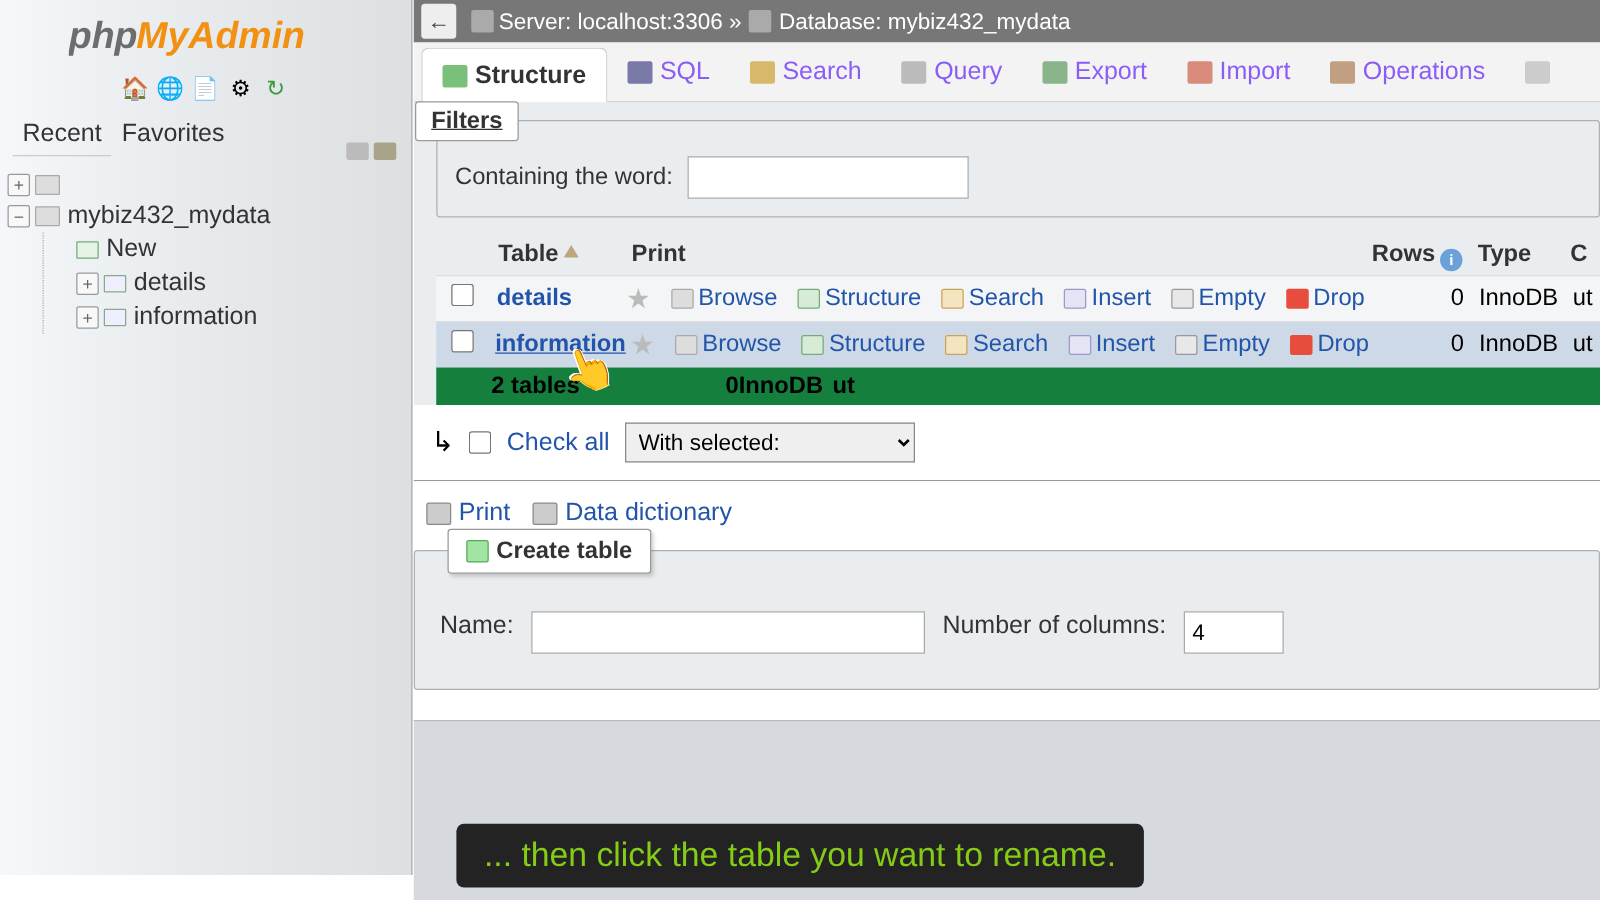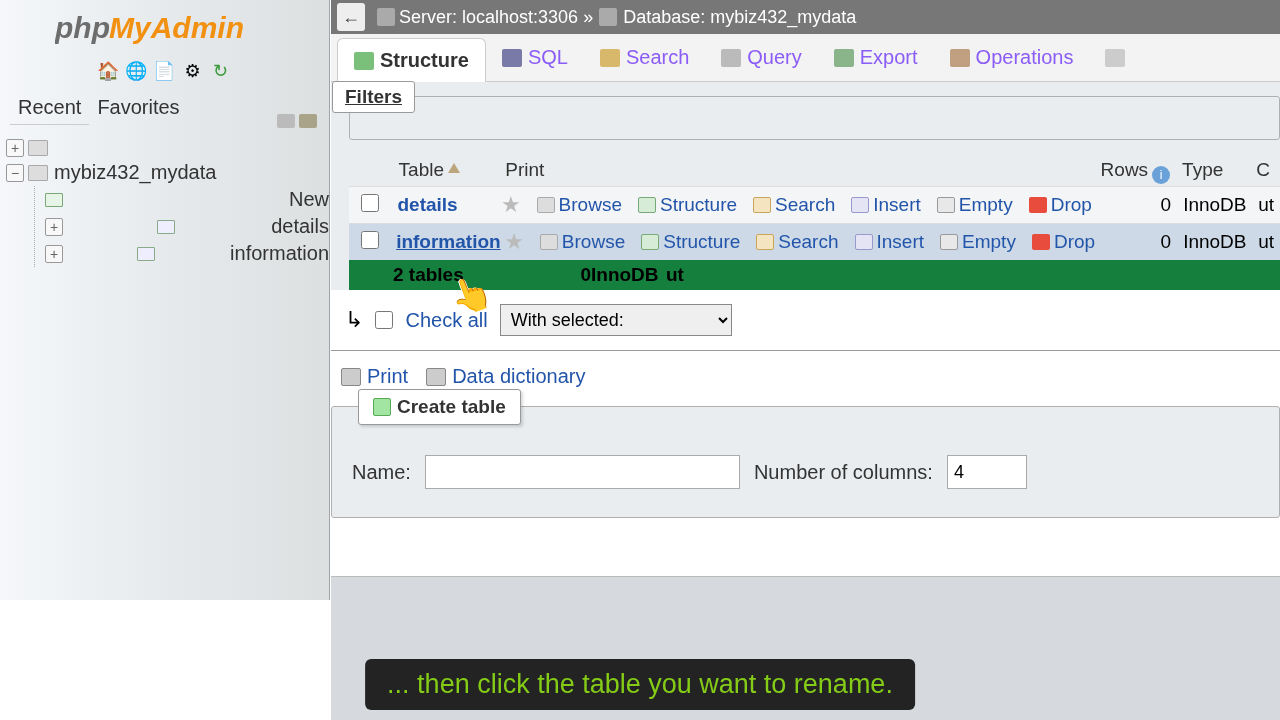--- a/index.html
+++ b/index.html
@@ -1,34 +1,34 @@
 <!DOCTYPE html>
 <html><head>
 <meta charset="utf-8">
 <style>
 * { margin: 0; padding: 0; box-sizing: border-box; font-family: sans-serif; }
 body { width: 1280px; height: 720px; overflow: hidden; position: relative; background: #fff; }
 
 
-.sidebar { position: absolute; left: 0; top: 0; width: 330px; height: 600px; background: linear-gradient(90deg, #f5f7fa 0%, #e6eaec 50%, #dde0e1 100%); border-right: 1px solid #9ea4a8; }
+.sidebar { position: absolute; left: 0; top: 0; width: 330px; height: 700px; background: linear-gradient(90deg, #f5f7fa 0%, #e6eaec 50%, #dde0e1 100%); border-right: 1px solid #9ea4a8; }
 .logo { width: 220px; margin: 8px auto 6px; display: block; }
 .icon-row { display: flex; justify-content: center; gap: 6px; padding: 4px 0 8px; }
 .icon-row .ic { width: 22px; height: 22px; display: flex; align-items: center; justify-content: center; font-size: 18px; cursor: pointer; }
 .tabs-rf { display: flex; padding: 4px 0 6px 10px; font-size: 20px; }
 .tabs-rf span { padding: 2px 8px 5px; cursor: pointer; color: #333; }
 .tabs-rf span.active { border-bottom: 1px solid #ccc; }
 .collapse-icons { position: absolute; right: 12px; top: 114px; display: flex; gap: 4px; }
 .collapse-icons .ci { width: 18px; height: 14px; background: #bbb; border-radius: 2px; cursor: pointer; }
 .tree { padding: 6px 0 0 6px; }
 .tree-item { display: flex; align-items: center; padding: 2px 0; font-size: 20px; color: #333; }
 .tree-item .exp { width: 18px; height: 18px; border: 1px solid #999; margin-right: 4px; display: flex; align-items: center; justify-content: center; font-size: 14px; background: #f8f8f8; color: #666; cursor: pointer; border-radius: 2px; }
 .tree-item .dbic { width: 20px; height: 16px; margin-right: 6px; background: #ddd; border: 1px solid #aaa; border-radius: 1px; }
 .tree-item .txt { cursor: pointer; }
 .tree-children { margin-left: 28px; border-left: 1px dotted #aaa; padding-left: 6px; }
-.tree-children .tree-item { margin-left: 4px; justify-content: space-between; }
+.tree-children .tree-item { margin-left: 20px; }
 .tree-children .tbic { width: 18px; height: 14px; margin-right: 6px; border: 1px solid #8a8; background: #eef; border-radius: 1px; }
 
 
 .main { position: absolute; left: 331px; top: 0; right: 0; height: 720px; background: #fff; }
 .top-bar { height: 34px; background: #777; color: #fff; display: flex; align-items: center; font-size: 18px; padding-left: 6px; }
 .back-btn { width: 28px; height: 28px; background: #eee; color: #444; margin-right: 8px; display: flex; align-items: center; justify-content: center; border-radius: 3px; cursor: pointer; }
 .top-bar .srvic { width: 18px; height: 18px; margin: 0 4px; background: #aaa; border-radius: 2px; }
 .top-bar .dbic2 { width: 18px; height: 18px; margin: 0 6px; background: #aaa; border-radius: 2px; }
 
 .main-tabs { display: flex; background: #f3f3f3; border-bottom: 1px solid #ccc; padding-left: 6px; }
@@ -36,21 +36,21 @@
 .mtab.active { background: #fff; border: 1px solid #ccc; border-bottom: none; color: #333; font-weight: bold; margin-top: 4px; margin-bottom: -1px; }
 .mtab .tic { width: 20px; height: 18px; border-radius: 2px; }
 
 .content { padding: 14px 0 0 18px; background: #eaedef; position: relative; min-height: 200px;}
 .filters-box { position: relative; border: 1px solid #b0b0b0; background: #eaedef; border-radius: 3px; margin-right: 0; padding: 28px 14px 14px 14px; }
 .filters-label { position: absolute; top: -16px; left: -18px; background: #fff; border: 1px solid #999; border-radius: 3px; padding: 4px 12px; font-size: 19px; color: #333; font-weight: bold; text-decoration: underline;}
 .filter-row { display: flex; align-items: center; gap: 12px; font-size: 19px; color: #333; }
 .filter-row input { width: 225px; height: 34px; font-size: 18px; padding: 0 6px; border: 1px solid #aaa; background: #fff; }
 
 .table-wrap { margin-top: 14px; }
-.thead { display: flex; background: #eaedef; font-size: 19px; font-weight: normal; color: #333; }
+.thead { display: flex; background: #eaedef; font-size: 19px; font-weight: bold; color: #333; }
 .thead .th, .trow .td { padding: 5px 6px; }
 .th.chk, .td.chk { width: 44px; text-align: center; }
 .th.table, .td.table { width: 108px; }
 .td.table a { color: #2255aa; text-decoration: none; font-weight: bold; }
 .td.table a.hover-underline { text-decoration: underline; }
 .th.action, .td.action { width: 596px; display: flex; align-items: center; gap: 8px; }
 .th.rows, .td.rows { width: 90px; text-align: right; }
 .th.type, .td.type { width: 75px; }
 .th.coll { width: 30px; }
 .sort-arrow { width: 14px; height: 12px; display: inline-block; margin-left: 4px; position: relative; top: -1px; }
@@ -81,21 +81,21 @@
 .checkall-row label { font-size: 20px; color: #2255aa; cursor: pointer; }
 
 .print-row { display: flex; gap: 18px; padding: 14px 0 18px 10px; align-items: center; background:#fff; }
 .print-row a { display: flex; align-items: center; gap: 6px; color: #2255aa; font-size: 20px; text-decoration: none; cursor: pointer; }
 .print-row .pic { width: 20px; height: 18px; background: #ccc; border: 1px solid #888; border-radius: 2px; }
 
 .create-wrap { padding: 0 0 0 0; background:#fff; }
 .create-box { border: 1px solid #b0b0b0; background: #eaedef; border-radius: 3px; margin-left: 0; padding: 30px 24px 28px 20px; position: relative; }
 .create-label { position: absolute; top: -18px; left: 26px; background: #fff; border: 1px solid #999; border-radius: 3px; padding: 6px 14px; font-size: 19px; color: #333; font-weight: bold; display: flex; align-items: center; gap: 6px; box-shadow: 2px 2px 3px rgba(0,0,0,0.15);}
 .create-label .cic { width: 18px; height: 18px; background: #a2e4a2; border: 1px solid #5a5; border-radius: 2px; }
-.create-row { display: flex; align-items: center; gap: 14px; font-size: 20px; color: #333; margin-top: 18px; }
+.create-row { display: flex; align-items: flex-start; gap: 14px; font-size: 20px; color: #333; margin-top: 18px; }
 .create-row input.name { width: 315px; height: 34px; font-size: 18px; border: 1px solid #aaa; padding: 0 6px;}
 .create-row input.cols { width: 80px; height: 34px; font-size: 18px; border: 1px solid #aaa; padding: 0 6px;}
 
 .bottom-panel { position: absolute; left: 0; right: 0; top: 576px; height: 144px; background: #d6dade; border-top: 1px solid #bbb; }
 
 
 .cursor-hand { position: absolute; left: 450px; top: 275px; font-size: 34px; z-index: 50; pointer-events: none; color:#000; text-shadow: 1px 1px 0 #fff, -1px -1px 0 #fff; transform: rotate(-20deg);}
 
 
 .caption { position: absolute; left: 50%; transform: translateX(-50%); bottom: 10px; background: rgba(20,20,20,0.92); color: #84cc16; font-size: 27px; padding: 10px 22px; border-radius: 6px; z-index: 100; white-space: nowrap;}
@@ -183,31 +183,39 @@
       </div>
     <div class="mtab">
         <div class="tic query"></div>
         <span>Query</span>
       </div>
     <div class="mtab">
         <div class="tic export"></div>
         <span>Export</span>
       </div>
     <div class="mtab">
+        <div class="tic import"></div>
+        <span>Import</span>
+      </div>
+    <div class="mtab">
         <div class="tic ops"></div>
         <span>Operations</span>
       </div>
     <div class="mtab">
         <div class="tic more"></div>
       </div>
   </div>
 
   <div class="content">
     <div class="filters-box">
       <div class="filters-label">Filters</div>
+      <div class="filter-row">
+        <span>Containing the word:</span>
+        <input type="text" value="" style="">
+      </div>
     </div>
 
     <div class="table-wrap">
       <div class="thead">
         <div class="th chk"></div>
         <div class="th table"><span>Table</span><span class="sort-arrow"></span></div>
         <div class="th action">Print</div>
         <div class="th rows"><span>Rows</span><span class="info-circle">i</span></div>
         <div class="th type">Type</div>
         <div class="th coll">C</div>

